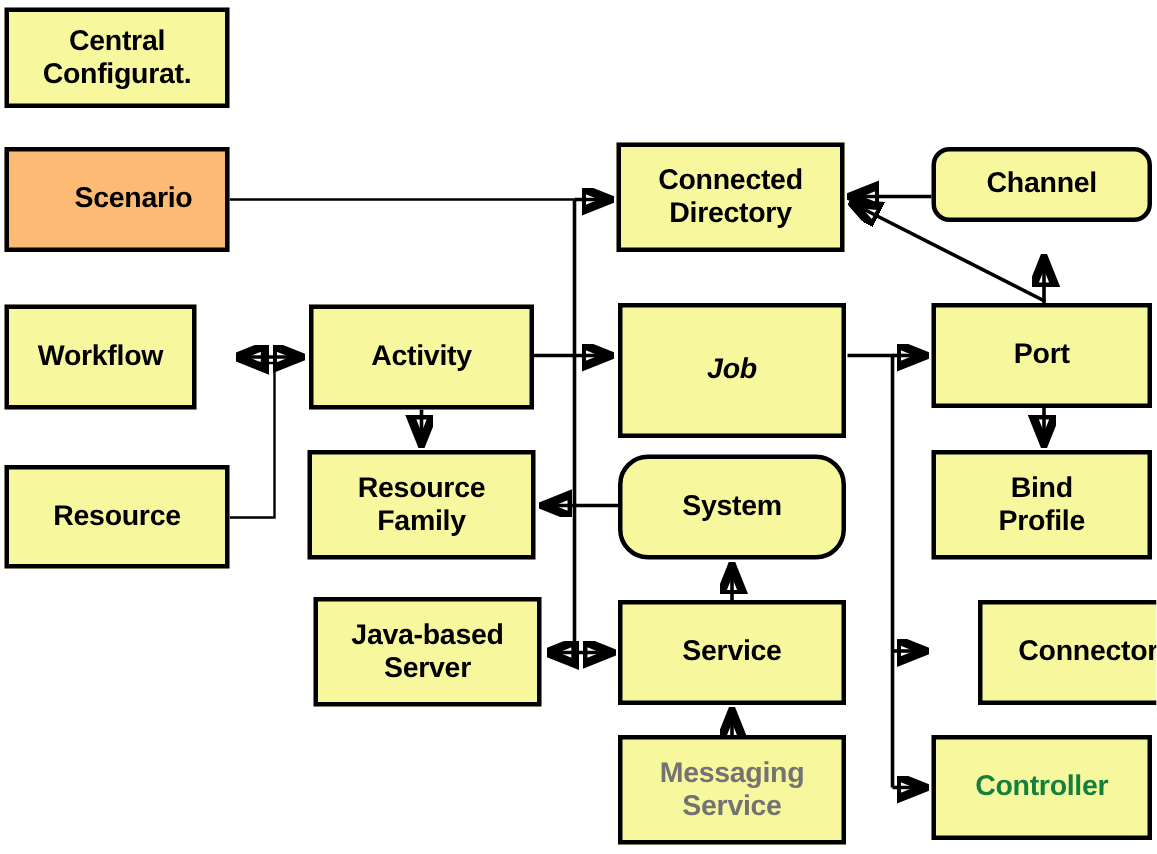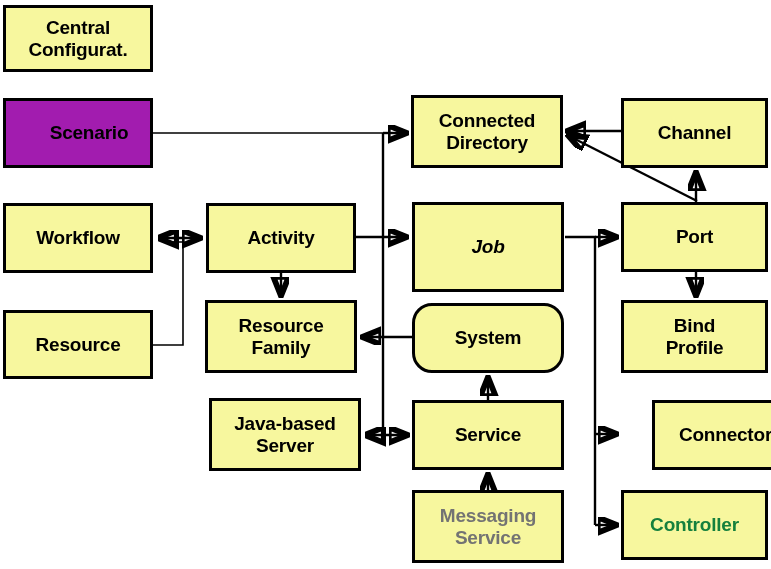--- a/index.html
+++ b/index.html
@@ -87,35 +87,35 @@
 
     <line x1="696" y1="202" x2="696" y2="173" marker-end="url(#arrowhead)"></line>
 
     <line x1="697" y1="201" x2="569" y2="136" marker-end="url(#arrowhead)"></line>
 
     <line x1="696" y1="272" x2="696" y2="295" marker-end="url(#arrowhead)"></line>
   </svg>
 
   <div class="node" style="left: 3px; top: 5px; width: 150px; height: 67px; background: rgb(247, 247, 158); border-color: rgb(0, 0, 0); color: rgb(0, 0, 0);"><span>Central
 Configurat.</span></div>
-  <div class="node" style="left: 3px; top: 98px; width: 150px; height: 70px; background: #a21caf; border-color: rgb(0, 0, 0); color: rgb(0, 0, 0); padding-left: 22px;"><span>Scenario</span></div>
-  <div class="node" style="left: 3px; top: 203px; width: 150px; height: 70px; background: rgb(247, 247, 158); border-color: rgb(0, 0, 0); color: rgb(0, 0, 0);"><span>Workflow</span></div>
+  <div class="node" style="left: 3px; top: 98px; width: 150px; height: 70px; background: #fdba74; border-color: rgb(0, 0, 0); color: rgb(0, 0, 0); padding-left: 22px;"><span>Scenario</span></div>
+  <div class="node" style="left: 3px; top: 203px; width: 128px; height: 70px; background: rgb(247, 247, 158); border-color: rgb(0, 0, 0); color: rgb(0, 0, 0);"><span>Workflow</span></div>
   <div class="node" style="left: 3px; top: 310px; width: 150px; height: 69px; background: rgb(247, 247, 158); border-color: rgb(0, 0, 0); color: rgb(0, 0, 0);"><span>Resource</span></div>
   <div class="node" style="left: 206px; top: 203px; width: 150px; height: 70px; background: rgb(247, 247, 158); border-color: rgb(0, 0, 0); color: rgb(0, 0, 0);"><span>Activity</span></div>
   <div class="node" style="left: 205px; top: 300px; width: 152px; height: 73px; background: rgb(247, 247, 158); border-color: rgb(0, 0, 0); color: rgb(0, 0, 0);"><span>Resource
 Family</span></div>
   <div class="node" style="left: 209px; top: 398px; width: 152px; height: 73px; background: rgb(247, 247, 158); border-color: rgb(0, 0, 0); color: rgb(0, 0, 0);"><span>Java-based
 Server</span></div>
   <div class="node" style="left: 411px; top: 95px; width: 152px; height: 73px; background: rgb(247, 247, 158); border-color: rgb(0, 0, 0); color: rgb(0, 0, 0);"><span>Connected
 Directory</span></div>
   <div class="node" style="left: 412px; top: 202px; width: 152px; height: 90px; background: rgb(247, 247, 158); border-color: rgb(0, 0, 0); color: rgb(0, 0, 0); font-style: italic;"><span>Job</span></div>
   <div class="node" style="left: 412px; top: 303px; width: 152px; height: 70px; background: rgb(247, 247, 158); border-color: rgb(0, 0, 0); color: rgb(0, 0, 0); border-radius: 20px;"><span>System</span></div>
   <div class="node" style="left: 412px; top: 400px; width: 152px; height: 70px; background: rgb(247, 247, 158); border-color: rgb(0, 0, 0); color: rgb(0, 0, 0);"><span>Service</span></div>
   <div class="node" style="left: 412px; top: 490px; width: 152px; height: 73px; background: rgb(247, 247, 158); border-color: rgb(0, 0, 0); color: #737373;"><span>Messaging
 Service</span></div>
-  <div class="node" style="left: 621px; top: 98px; width: 147px; height: 70px; background: rgb(247, 247, 158); border-color: rgb(0, 0, 0); color: rgb(0, 0, 0);"><span>Channel</span></div>
+  <div class="node" style="left: 621px; top: 98px; width: 147px; height: 50px; background: rgb(247, 247, 158); border-color: rgb(0, 0, 0); color: rgb(0, 0, 0); border-radius: 12px;"><span>Channel</span></div>
   <div class="node" style="left: 621px; top: 202px; width: 147px; height: 70px; background: rgb(247, 247, 158); border-color: rgb(0, 0, 0); color: rgb(0, 0, 0);"><span>Port</span></div>
   <div class="node" style="left: 621px; top: 300px; width: 147px; height: 73px; background: rgb(247, 247, 158); border-color: rgb(0, 0, 0); color: rgb(0, 0, 0);"><span>Bind
 Profile</span></div>
   <div class="node" style="left: 652px; top: 400px; width: 147px; height: 70px; background: rgb(247, 247, 158); border-color: rgb(0, 0, 0); color: rgb(0, 0, 0); align-items: center;"><span>Connector</span></div>
   <div class="node" style="left: 621px; top: 490px; width: 147px; height: 70px; background: rgb(247, 247, 158); border-color: rgb(0, 0, 0); color: #15803d;"><span>Controller</span></div>
 
 </div>
 
 </body></html>

